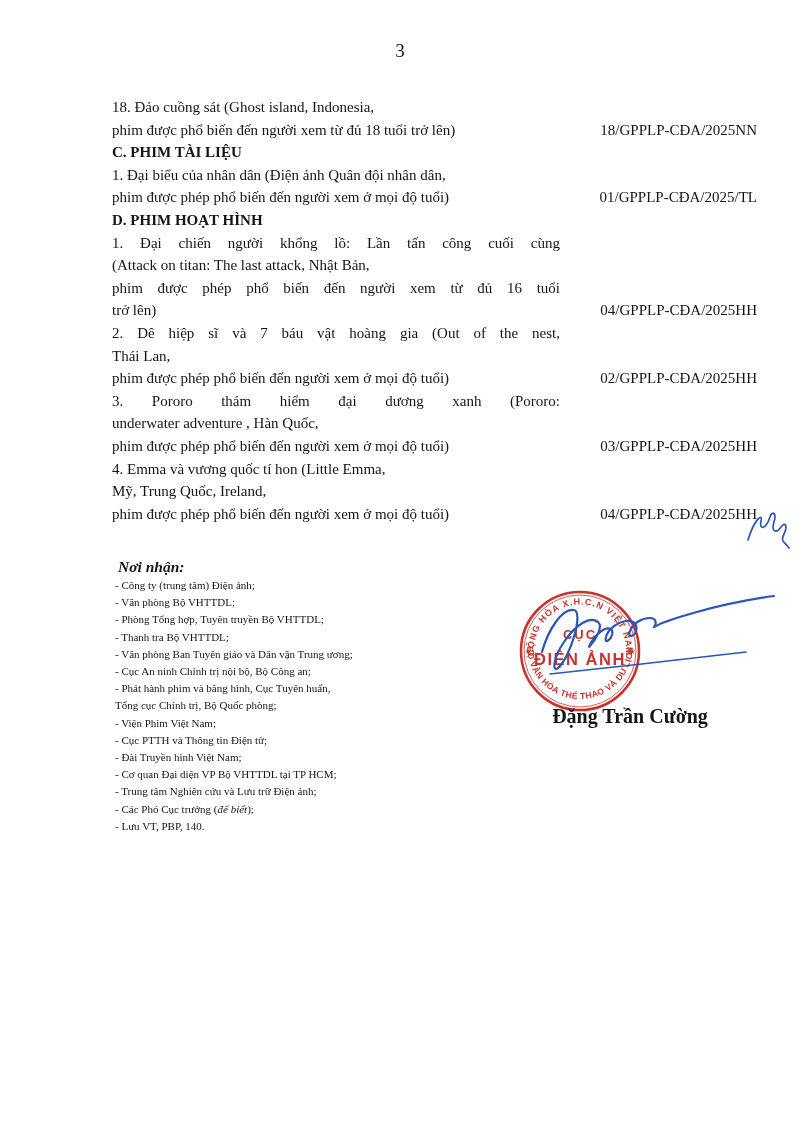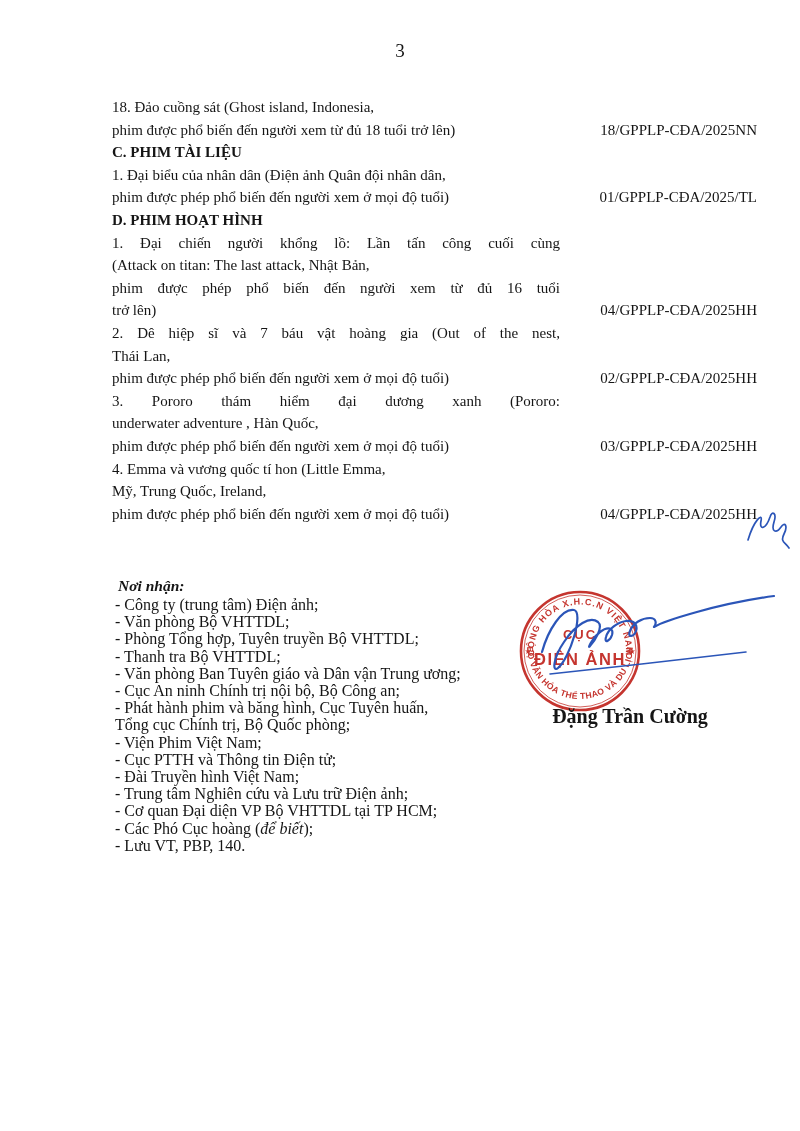--- a/index.html
+++ b/index.html
@@ -23,26 +23,26 @@
   }
   .film-row{display:flex;align-items:baseline;}
   .film-row .film-text{display:inline-block;max-width:448px;white-space:nowrap;}
   .film-row.justified .film-text{
     width:448px;white-space:normal;text-align:justify;text-align-last:justify;
   }
   .film-row.heading{font-weight:bold;}
   .film-num{margin-left:auto;white-space:nowrap;}
   
   .recipients{
-    position:absolute;left:115px;top:576px;width:400px;
+    position:absolute;left:115px;top:557px;width:400px;
   }
   .recipients-title{
     font-weight:bold;font-style:italic;font-size:15.5px;line-height:20px;padding-left:3px;
   }
-  .recipients-list{font-size:16px;line-height:17.2px;}
+  .recipients-list{font-size:11px;line-height:17.2px;}
   .recipient-row{white-space:nowrap;}
   .recipient-row.indent{padding-left:4px;}
   .recipient-row i{font-style:italic;}
   .sign-title{
     position:absolute;left:500px;top:559px;width:250px;text-align:center;
     font-weight:bold;font-size:20px;letter-spacing:0.5px;
   }
   .sign-name{
     position:absolute;left:500px;top:705px;width:260px;text-align:center;
     font-weight:bold;font-size:20px;font-family:Liberation Serif, serif;
@@ -194,25 +194,25 @@
         <div class="recipient-row"><span>- Phát hành phim và băng hình, Cục Tuyên huấn,</span><i></i><span></span></div>
 
         <div class="recipient-row"><span>Tổng cục Chính trị, Bộ Quốc phòng;</span><i></i><span></span></div>
 
         <div class="recipient-row"><span>- Viện Phim Việt Nam;</span><i></i><span></span></div>
 
         <div class="recipient-row"><span>- Cục PTTH và Thông tin Điện tử;</span><i></i><span></span></div>
 
         <div class="recipient-row"><span>- Đài Truyền hình Việt Nam;</span><i></i><span></span></div>
 
+        <div class="recipient-row"><span>- Cơ quan Đại diện VP Bộ VHTTDL tại TP HCM;</span><i></i><span></span></div>
+
         <div class="recipient-row"><span>- Trung tâm Nghiên cứu và Lưu trữ Điện ảnh;</span><i></i><span></span></div>
 
-        <div class="recipient-row"><span>- Cơ quan Đại diện VP Bộ VHTTDL tại TP HCM;</span><i></i><span></span></div>
-
-        <div class="recipient-row"><span>- Các Phó Cục hoàng (</span><i>để biết</i><span>);</span></div>
+        <div class="recipient-row"><span>- Các Phó Cục trưởng (</span><i>để biết</i><span>);</span></div>
 
         <div class="recipient-row"><span>- Lưu VT, PBP, 140.</span><i></i><span></span></div>
       </div>
   </div>
 
 
   <svg class="seal" viewBox="0 0 130 130">
     <circle cx="65" cy="64" r="59" stroke-width="2.6"></circle>
     <circle cx="65" cy="64" r="56" stroke-width="0.8"></circle>
     <defs>

